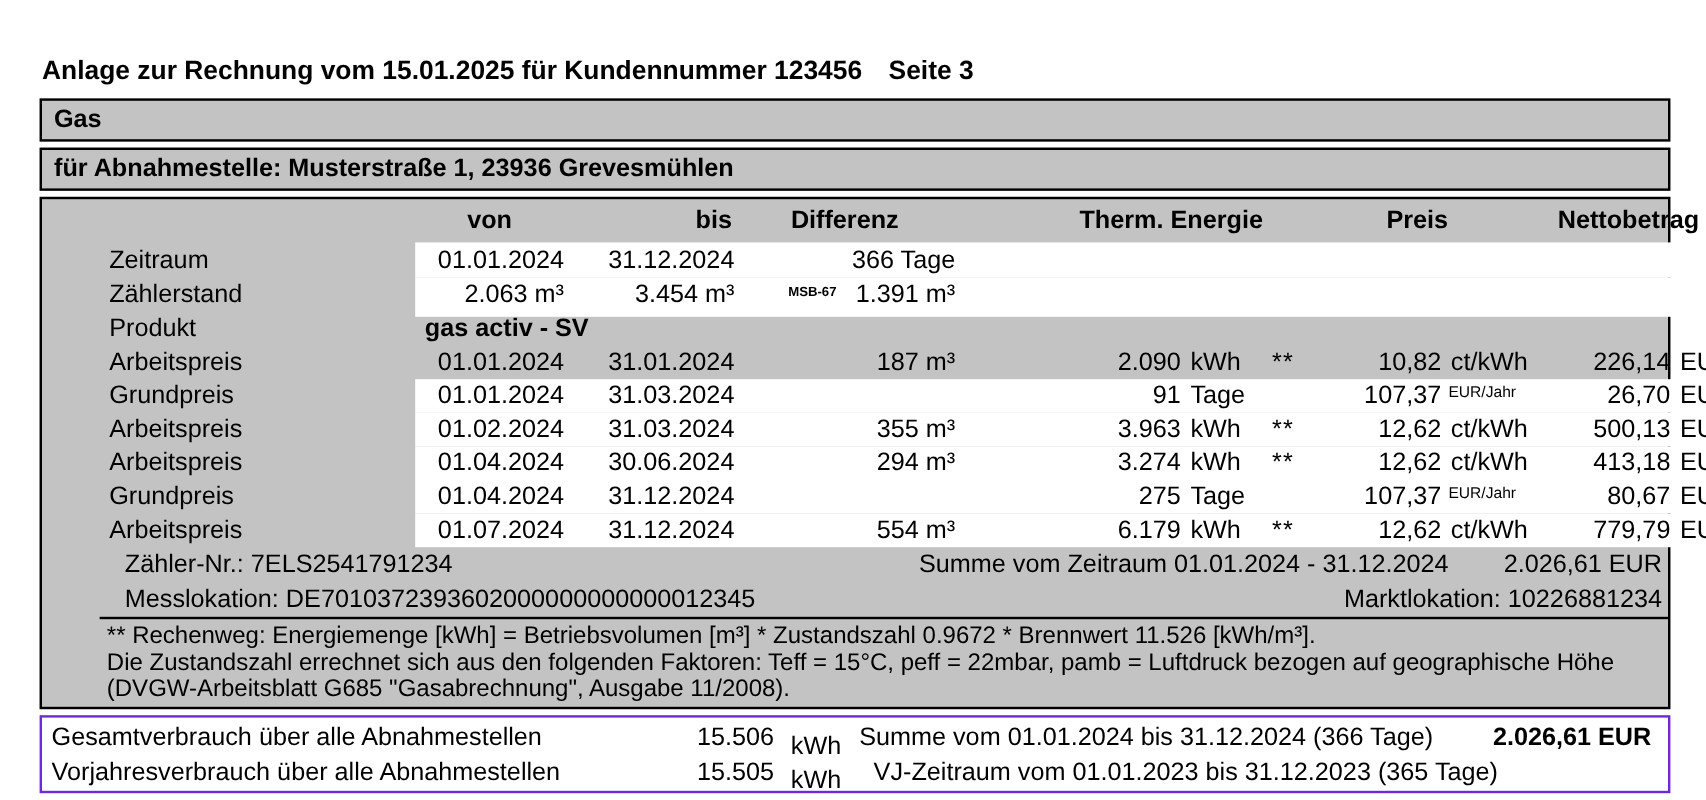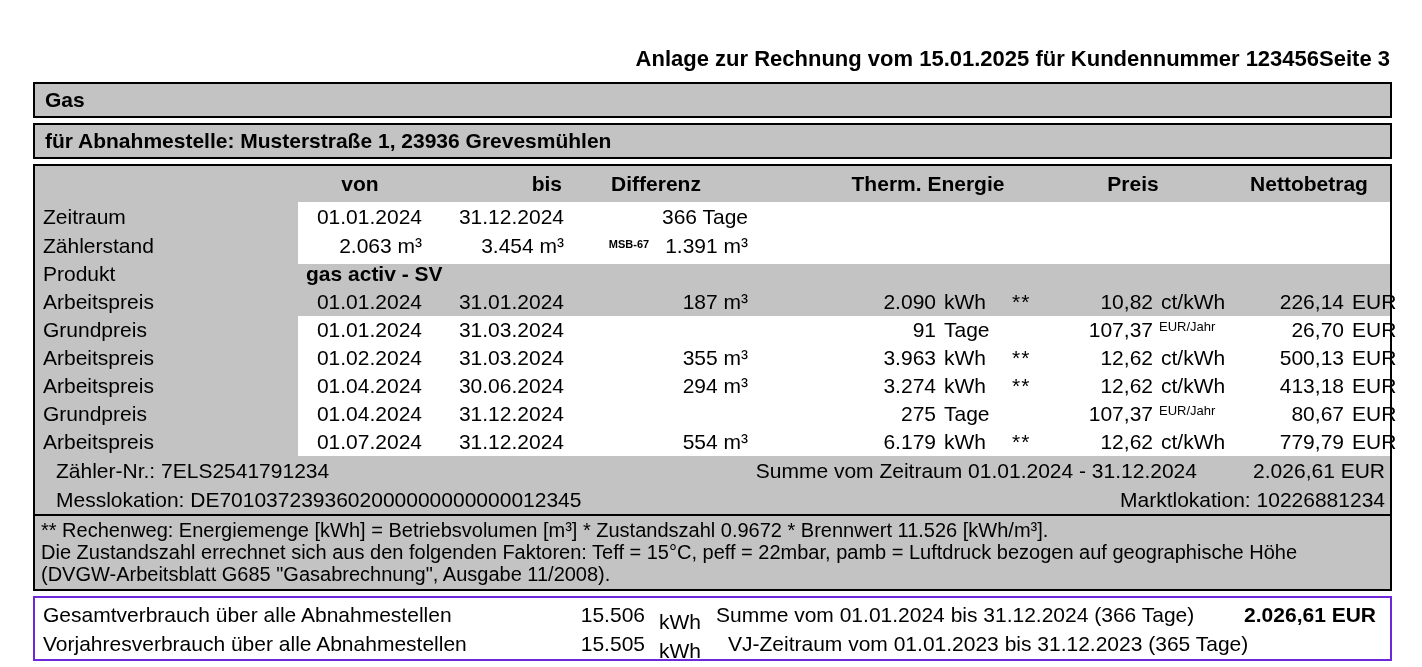--- a/index.html
+++ b/index.html
@@ -2,23 +2,23 @@
 <html><head>
 <meta charset="utf-8">
 <style>
   html,body{margin:0;padding:0;}
   body{
     width:1422px;height:667px;background:#ffffff;color:#000;
     font-family:"Liberation Sans", sans-serif;
     overflow:hidden;position:relative;
   }
   .page{position:absolute;left:33px;top:46px;width:1359px;}
-  .titlebar{display:flex;justify-content:flex-end;align-items:baseline;
-    font-weight:bold;font-size:22px;line-height:25px;margin-bottom:11px;padding:0 2px;}
-  .gbox{background:#c3c3c3;border:2px solid #000;box-sizing:border-box;}
+  .titlebar{display:flex;justify-content:flex-start;align-items:baseline;
+    font-weight:bold;font-size:22px;line-height:25px;margin-bottom:11px;padding:0 2px;gap:22px;}
+  .gbox{background:#c3c3c3;border:2px solid #000;box-sizing:border-box;padding-left:48px;}
   .barbox{height:36px;line-height:32px;font-weight:bold;font-size:21px;padding-left:10px;margin-bottom:5px;}
   .main{margin-bottom:5px;}
 
   
   .trow{display:grid;grid-template-columns:263px 1fr;font-size:21px;}
   .r-h36{height:36px;line-height:36px;}
   .r-h29{height:29px;line-height:29px;}
   .r-h27{height:27px;line-height:27px;}
   .r-h28{height:28px;line-height:28px;}
   .label{padding-left:8px;white-space:nowrap;}

